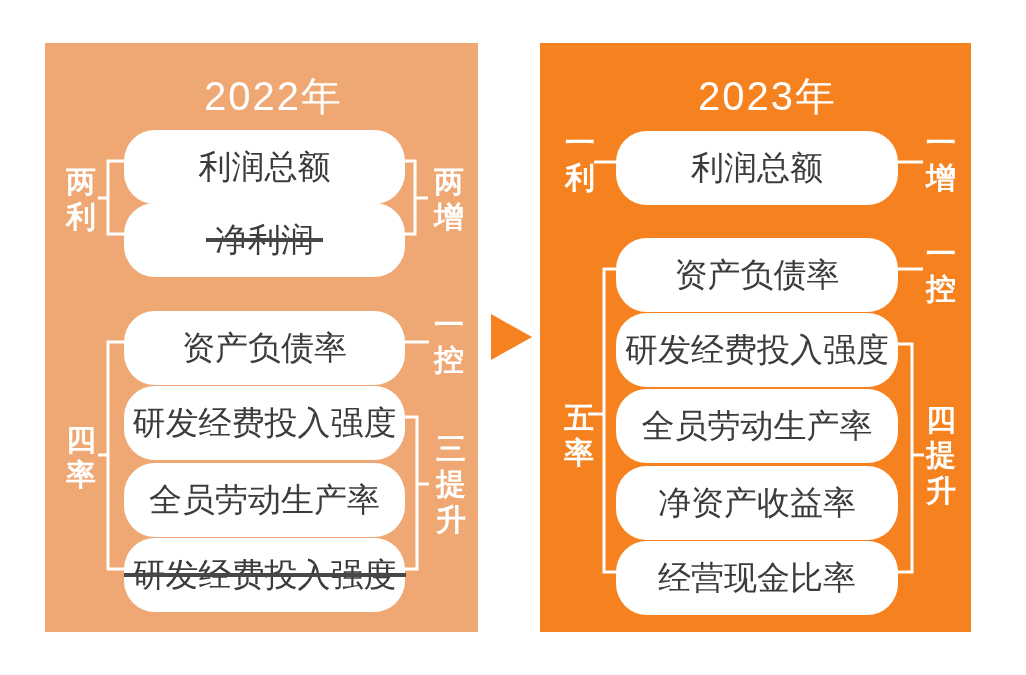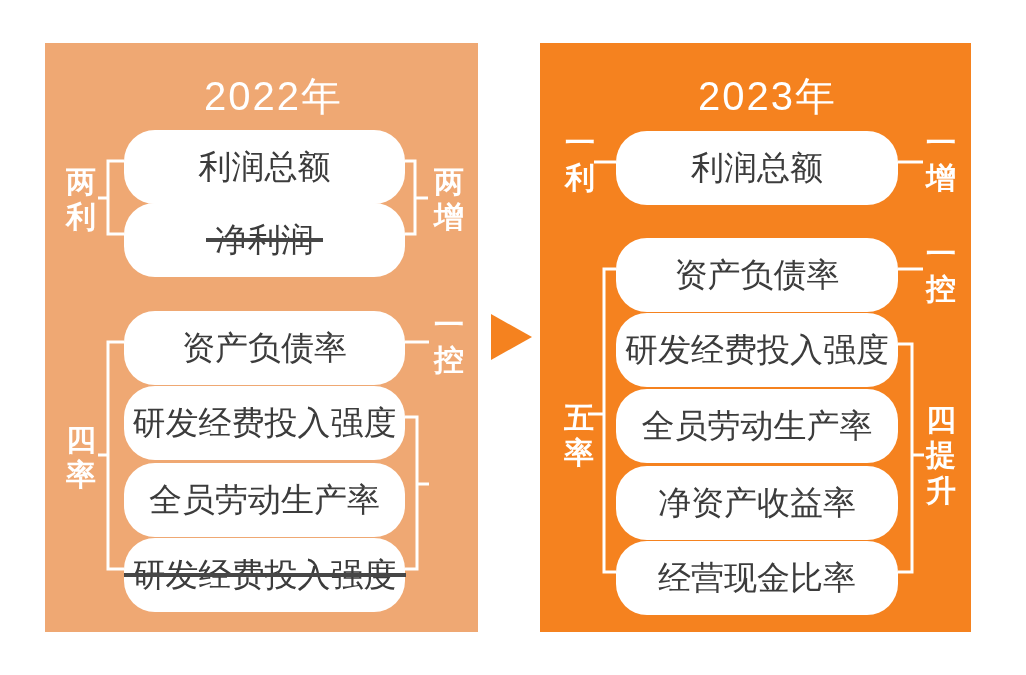--- a/index.html
+++ b/index.html
@@ -86,20 +86,21 @@
       <span>全员劳动生产率</span>
     </div>
     <div class="pill" style="top:495px">
       <span class="strike">研发经费投入强度</span>
     </div>
 
     <div class="vlabel" style="left:33px;top:156px">两利</div>
     <div class="vlabel" style="left:401px;top:156px">两增</div>
     <div class="vlabel" style="left:401px;top:299px">一控</div>
     <div class="vlabel" style="left:33px;top:414px">四率</div>
+    <div class="vlabel" style="left:403px;top:441px">三提升</div>
   </section>
 
   <div class="arrow"></div>
 
   <section class="panel right">
     <svg class="connectors" width="431" height="589" viewBox="0 0 431 589">
       <path d="M54 119 H76"></path>
       <path d="M358 119 H383"></path>
       <path d="M358 226 H383"></path>
       <path d="M48 371 H64 M76 226 H64 V529 H76"></path>

